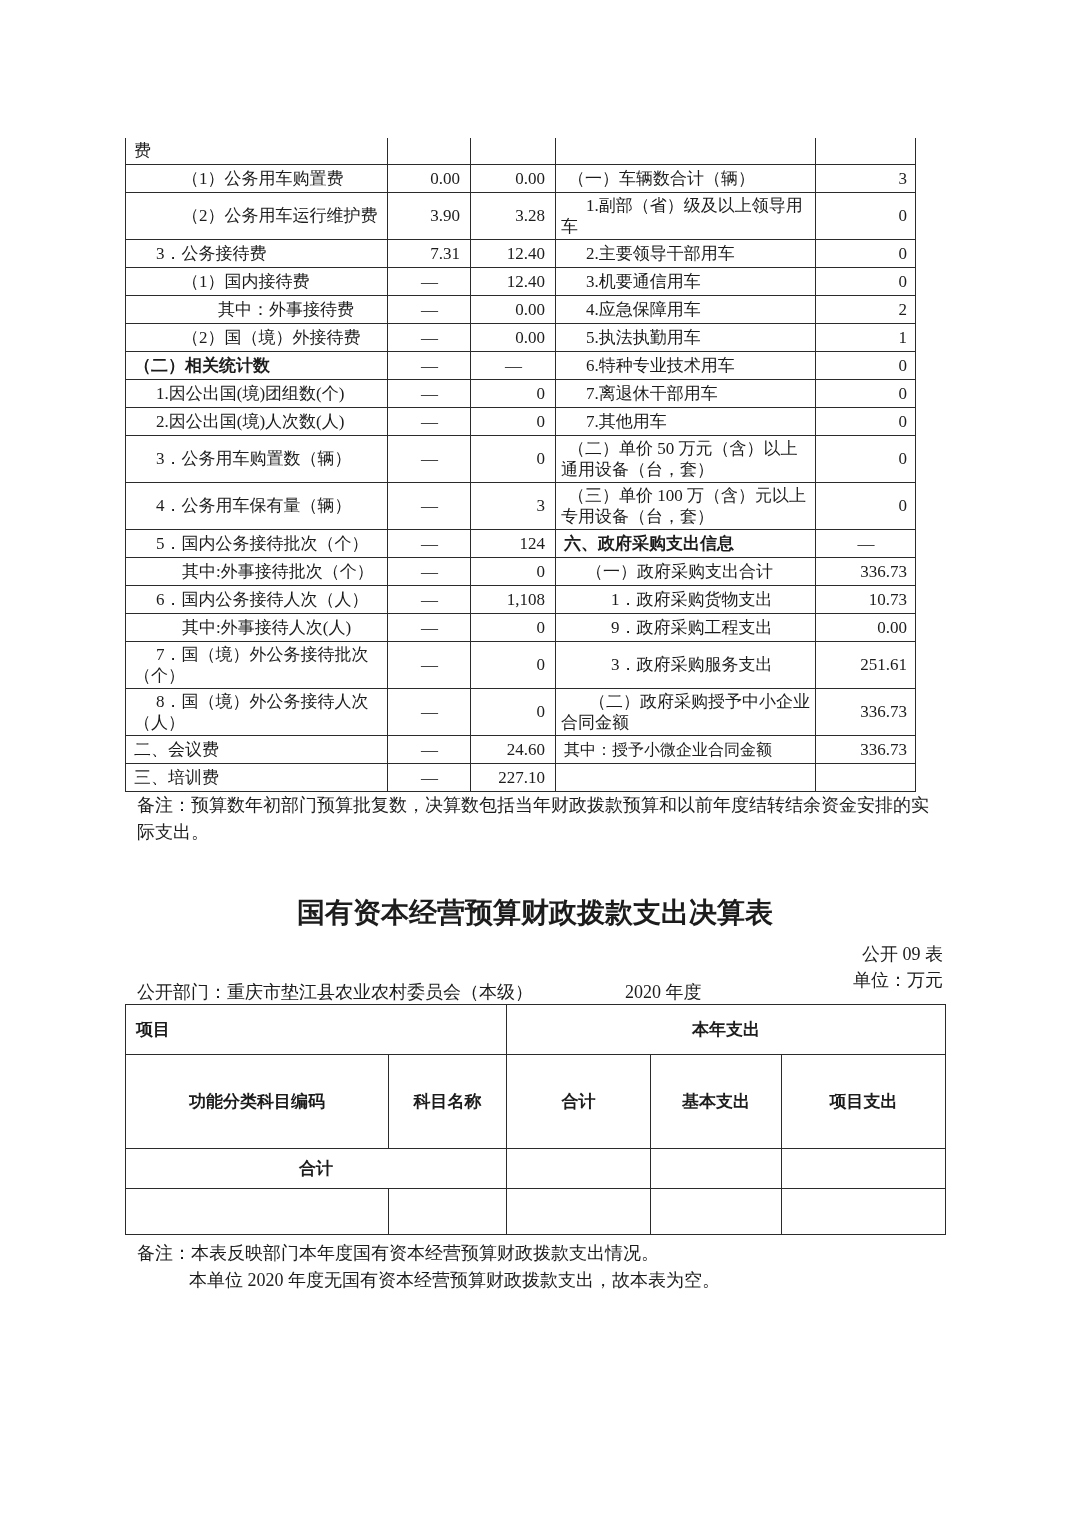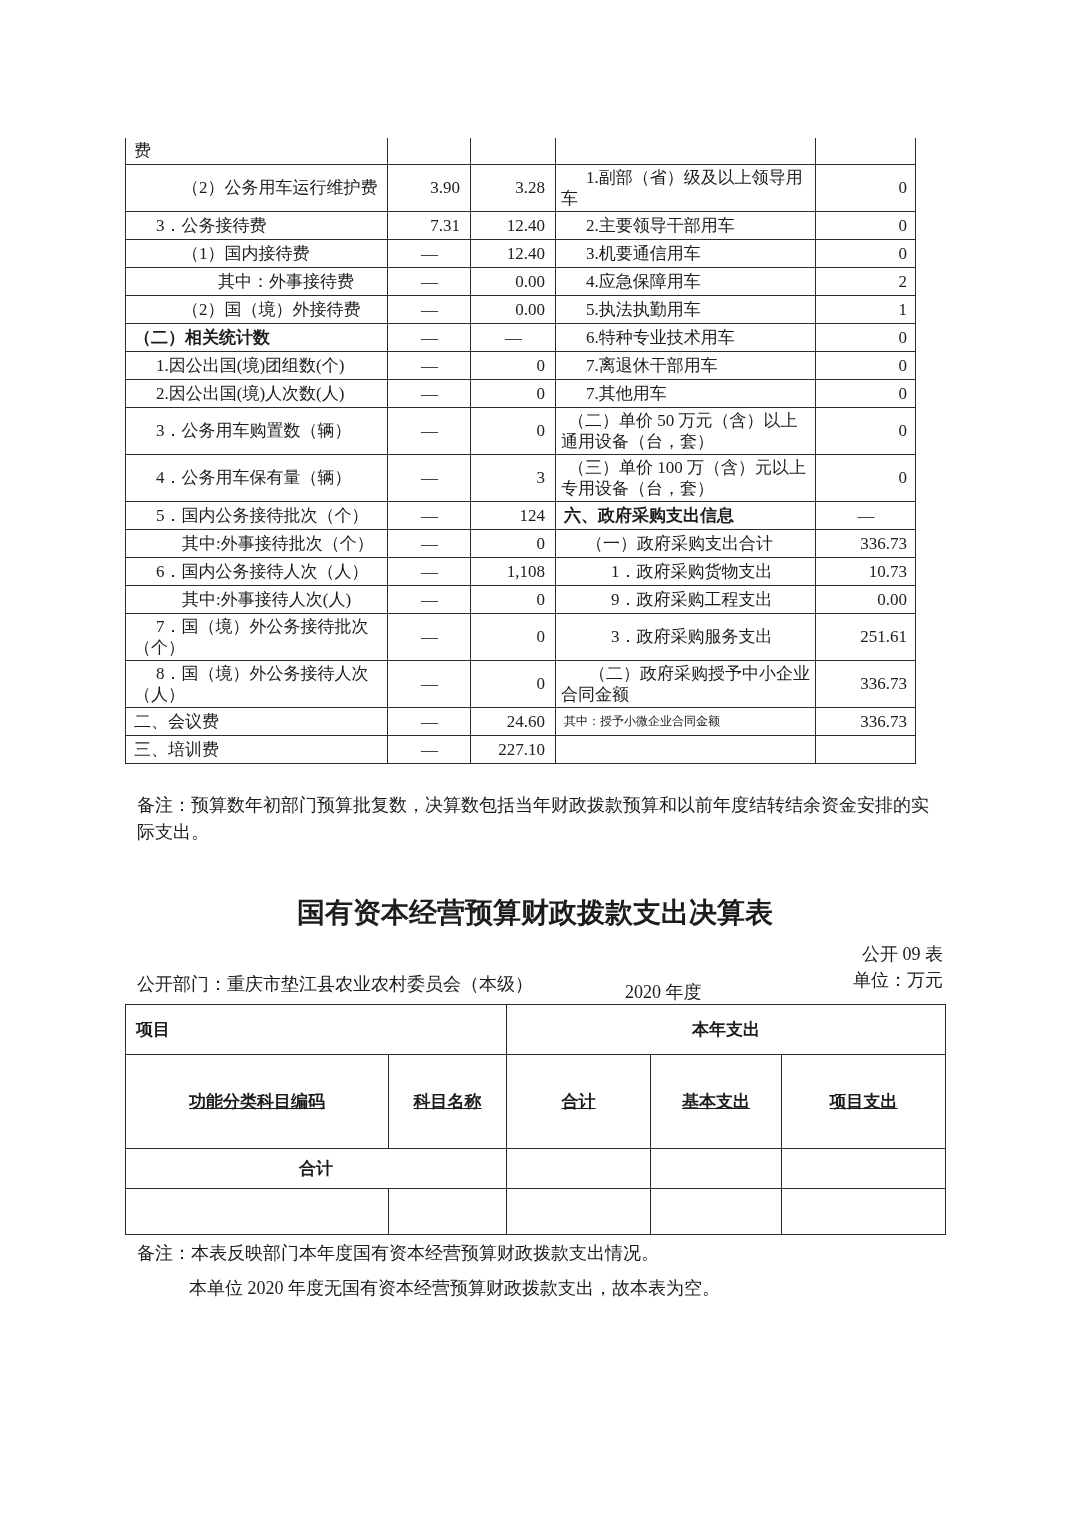--- a/index.html
+++ b/index.html
@@ -19,42 +19,42 @@
   .t1 td.num{text-align:right;padding-right:10px;}
   .t1 td.vcol{padding-right:8px;}
   .t1 td.dash{text-align:center;padding-right:0;}
   .b{font-weight:bold;}
   .L0{padding-left:8px;}  .L1{padding-left:30px;} .L2{padding-left:56px;} .L3{padding-left:92px;}
   .LH{padding-left:8px;text-indent:22px;}
   .R0{padding-left:8px;}  .R1{padding-left:12px;} .R2{padding-left:30px;} .R3{padding-left:55px;}
   .RH30{padding-left:5px;text-indent:25px;}
   .RH12{padding-left:5px;text-indent:7px;}
   .RH33{padding-left:5px;text-indent:28px;}
-  .rsmall{font-size:12px;line-height:15px;}
+  .rsmall{font-size:16px;line-height:15px;}
 
   
   .note1{position:absolute;left:125px;top:792px;width:792px;padding-left:12px;font-size:18px;line-height:27px;}
   .note2{position:absolute;left:137px;top:1240px;width:800px;font-size:18px;line-height:27px;}
-  .note2 .l2{margin-left:52px;margin-top:8px;}
+  .note2 .l2{margin-left:52px;margin-top:0;}
 
   
   .title2{position:absolute;left:125px;top:894px;width:820px;text-align:center;
           font-family:"Liberation Sans","DejaVu Sans",sans-serif;font-weight:bold;font-size:28px;}
   .tcode{position:absolute;left:125px;top:942px;width:818px;text-align:right;font-size:18px;}
   .meta{position:absolute;left:125px;top:968px;width:820px;height:30px;font-size:18px;}
-  .meta .dept{position:absolute;left:12px;top:4px;}
+  .meta .dept{position:absolute;left:12px;top:12px;}
   .meta .year{position:absolute;left:500px;top:12px;}
   .meta .unit{position:absolute;right:2px;top:0;}
 
   
   .t2{position:absolute;left:125px;top:1004px;width:820px;font-size:17px;
       font-family:"Liberation Sans","DejaVu Sans",sans-serif;font-weight:bold;}
   .t2 td{border:1px solid #2b2b2b;text-align:center;vertical-align:middle;}
   .t2 td.proj{text-align:left;padding-left:10px;}
-  .t2 tr.r1{height:50px;} .t2 tr.r2{height:94px;text-decoration:underline;} .t2 tr.r3{height:40px;} .t2 tr.r4{height:46px;}
+  .t2 tr.r1{height:50px;} .t2 tr.r2{height:94px;} .t2 tr.r3{height:40px;} .t2 tr.r4{height:46px;}
 </style>
 </head>
 <body>
 
 <div class="page">
 
   <table class="t1" id="t1">
     <colgroup>
       <col style="width:262px">
         <col style="width:83px">
@@ -63,20 +63,27 @@
         <col style="width:100px">
     </colgroup>
     <tbody>
         <tr class="cut">
           <td class="L0">费</td>
           <td class="num"></td>
           <td class="num"></td>
           <td class="R0"></td>
           <td class="num vcol"></td>
         </tr>
+        <tr>
+          <td class="L2">（1）公务用车购置费</td>
+          <td class="num">0.00</td>
+          <td class="num">0.00</td>
+          <td class="R1">（一）车辆数合计（辆）</td>
+          <td class="num vcol">3</td>
+        </tr>
         <tr class="tall">
           <td class="L2">（2）公务用车运行维护费</td>
           <td class="num">3.90</td>
           <td class="num">3.28</td>
           <td class="RH30">1.副部（省）级及以上领导用车</td>
           <td class="num vcol">0</td>
         </tr>
         <tr>
           <td class="L1">3．公务接待费</td>
           <td class="num">7.31</td>

